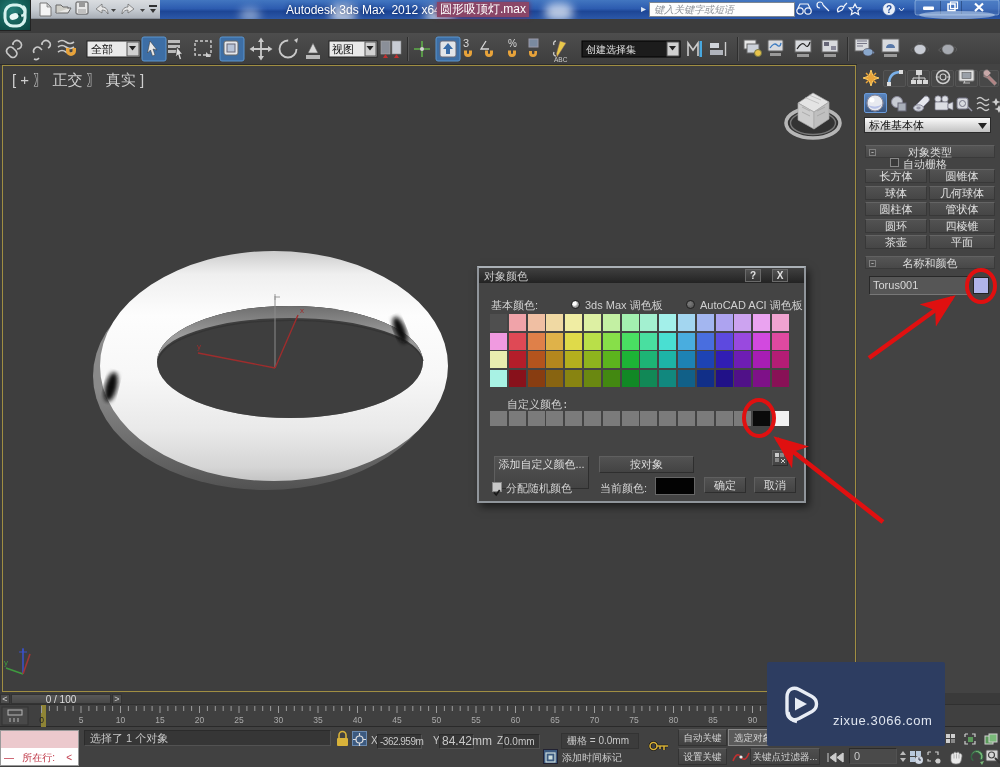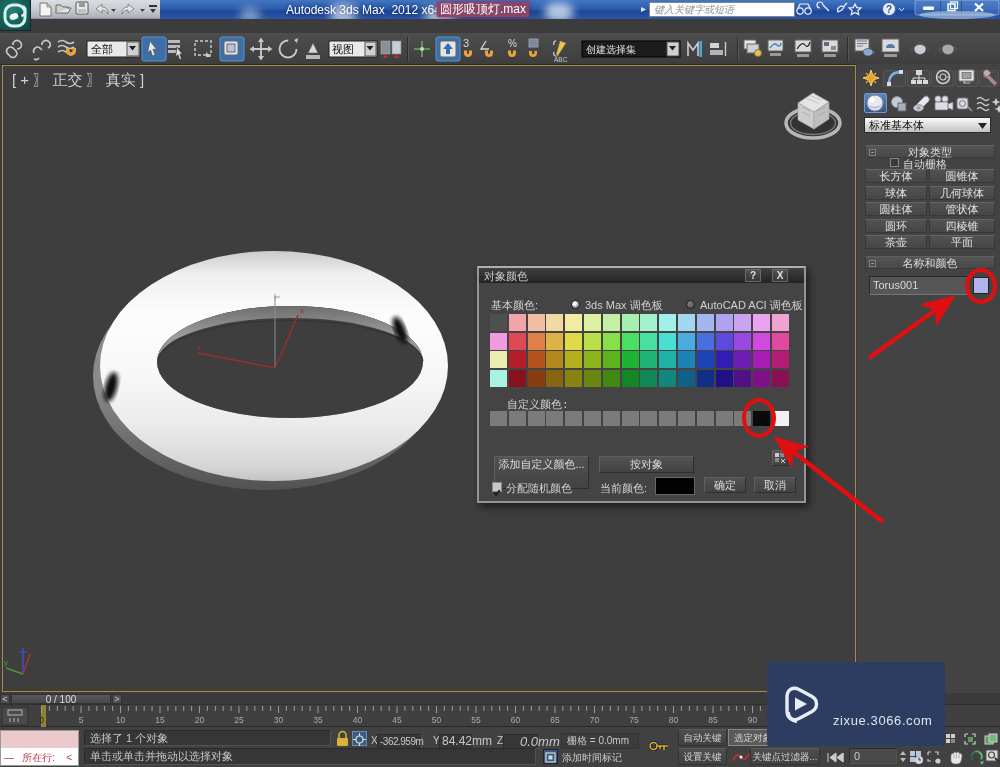--- a/index.html
+++ b/index.html
@@ -635,21 +635,21 @@
       </svg>
     <div class="abs" style="left:352px;top:4px;width:15px;height:15px;background:#3c5a80;border:1px solid #6a8ab0;"><svg width="13" height="13">
           <circle cx="6.5" cy="6.5" r="3.5" fill="none" stroke="#ddd" stroke-width="1.2"></circle>
           <path d="M6.5 0 v3 M6.5 10 v3 M0 6.5 h3 M10 6.5 h3" stroke="#ddd" stroke-width="1.2"></path>
         </svg></div>
     <div class="abs" style="left:371px;top:8px;color:#c8c8c8;font-size:10px;">X:</div>
     <div class="sunken" style="left:377px;top:7px;width:45px;height:15px;line-height:13px;padding-left:2px;font-size:10px;letter-spacing:-.5px;">-362.959m</div>
     <div class="abs" style="left:433px;top:8px;color:#c8c8c8;font-size:10px;">Y:</div>
     <div class="sunken" style="left:439px;top:7px;width:35px;height:15px;line-height:13px;padding-left:2px;font-size:12px;">84.42mm</div>
     <div class="abs" style="left:497px;top:8px;color:#c8c8c8;font-size:10px;">Z:</div>
-    <div class="sunken" style="left:503px;top:7px;width:37px;height:15px;line-height:13px;padding-left:16px;font-size:13px;font-style:italic;">0.0mm</div>
+    <div class="sunken" style="left:503px;top:7px;width:37px;height:15px;line-height:13px;padding-left:0;font-size:10px;">0.0mm</div>
     <div class="sunken" style="left:561px;top:6px;width:78px;height:16px;line-height:14px;padding-left:5px;font-size:10px;background:#3c3c3c;border-color:#333;">栅格 = 0.0mm</div>
     <svg class="abs" width="24" height="16" style="left:647px;top:11px">
         <path d="M3 8 a3.5 3.5 0 1 1 7 0 a3.5 3.5 0 1 1 -7 0 M10 8 h11 m-4 0 v4 m-4-4 v3" stroke="#0c0c0c" stroke-width="2.6" fill="none"></path>
         <path d="M3 8 a3.5 3.5 0 1 1 7 0 a3.5 3.5 0 1 1 -7 0 M10 8 h11 m-4 0 v4 m-4-4 v3" stroke="#d8b23a" stroke-width="1.6" fill="none"></path>
       </svg>
     <div class="sbtn" style="left:678px;top:2px;width:49px;height:17px;line-height:16px;font-size:9.5px;">自动关键点</div>
     <div class="sbtn" style="left:728px;top:2px;width:50px;height:17px;line-height:16px;background:#5a5a5a;border-color:#888;font-size:9.5px;">选定对象</div>
     <svg class="abs" width="60" height="16" style="left:945px;top:5px" viewBox="0 0 60 16">
       <g fill="#cfcfcf">
           <rect x="1" y="2" width="4" height="4"></rect>
@@ -660,21 +660,20 @@
       <g stroke="#cfcfcf" stroke-width="1.2" fill="none">
           <path d="M20 2 h3 m4 0 h3 v3 m0 4 v3 h-3 m-4 0 h-3 v-3 m0-4 v-3"></path>
           <rect x="23" y="5" width="5" height="5" fill="#5a9a5a" stroke="none"></rect>
         </g>
       <g>
           <rect x="40" y="4" width="8" height="8" fill="#5a9a5a" stroke="#cfcfcf"></rect>
           <rect x="44" y="2" width="8" height="8" fill="#7aba7a" stroke="#cfcfcf"></rect>
         </g>
     </svg>
 
-    <div class="sunken" style="left:84px;top:21px;width:452px;height:17px;line-height:15px;padding-left:5px;">单击或单击并拖动以选择对象</div>
     <div class="abs" style="left:543px;top:22px;width:15px;height:15px;background:#3c5a80;border:1px solid #223;"><svg width="13" height="13">
           <rect x="2" y="2" width="9" height="9" fill="none" stroke="#cdd" stroke-width="1.2"></rect>
           <rect x="4.5" y="4.5" width="4" height="4" fill="#cdd"></rect>
         </svg></div>
     <div class="abs" style="left:562px;top:24px;color:#cccccc;font-size:10px;">添加时间标记</div>
     <div class="sbtn" style="left:678px;top:21px;width:49px;height:17px;line-height:16px;font-size:9.5px;">设置关键点</div>
     <svg class="abs" width="22" height="18" style="left:731px;top:21px">
         <path d="M2 13 q4-10 8-4 t8-4" stroke="#c03030" stroke-width="1.6" fill="none"></path>
         <circle cx="10" cy="9" r="1.6" fill="#eee"></circle>
       </svg>

